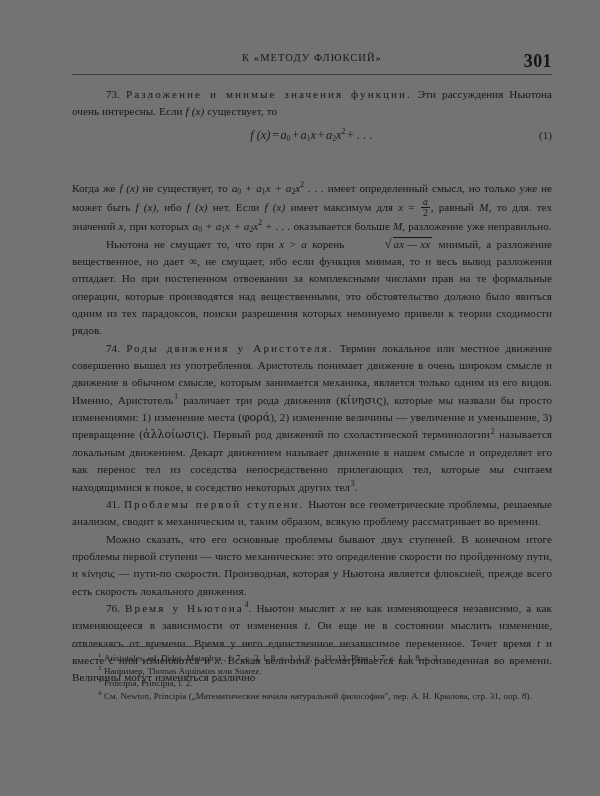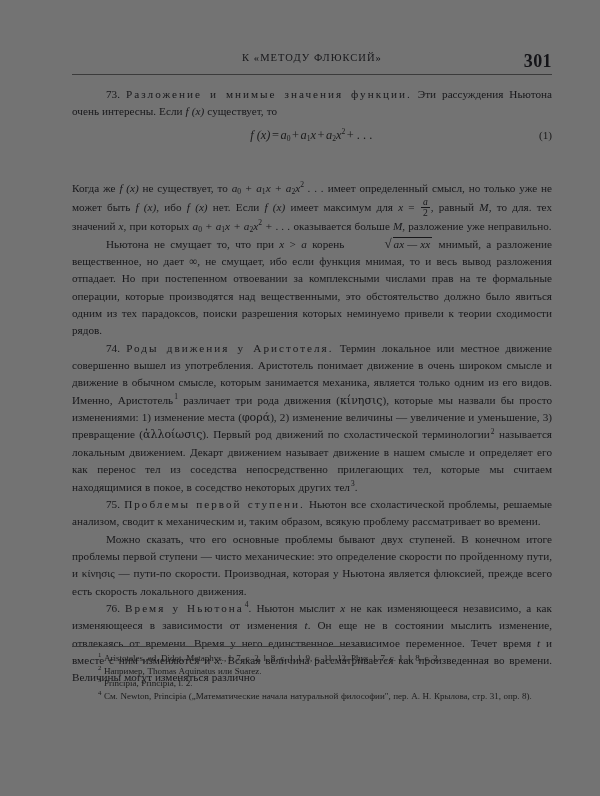--- a/index.html
+++ b/index.html
@@ -203,21 +203,21 @@
       <span class="eqnum">(1)</span>
     </div>
 
     <p class="noindent"><span>Когда же </span><span class="mathvar">f (x)</span><span> не существует, то </span><span class="mathvar">a<sub class="ix">0</sub><span class="op"> + </span>a<sub class="ix">1</sub>x<span class="op"> + </span>a<sub class="ix">2</sub>x<sup class="ex">2</sup> . . .</span><span> имеет определенный смысл, но только уже не может быть </span><span class="mathvar">f (x)</span><span>, ибо </span><span class="mathvar">f (x)</span><span> нет. Если </span><span class="mathvar">f (x)</span><span> имеет максимум для </span><span class="mathvar">x</span> <span>=</span> <span class="frac"><span class="num">a</span><span class="den">2</span></span><span>, равный </span><span class="mathvar">M</span><span>, то для. тех значений </span><span class="mathvar">x</span><span>, при которых </span><span class="mathvar">a<sub class="ix">0</sub><span class="op"> + </span>a<sub class="ix">1</sub>x<span class="op"> + </span>a<sub class="ix">2</sub>x<sup class="ex">2</sup><span class="op"> + </span> . . .</span><span> оказывается больше </span><span class="mathvar">M</span><span>, разложение уже неправильно.</span></p>
 
 
     <p><span>Ньютона не смущает то, что при </span><span class="mathvar">x</span> <span>&gt;</span> <span class="mathvar">a</span><span> корень </span><span class="radical"><span class="sign">√</span><span class="rad-body">ax — xx</span></span><span> мнимый, а разложение вещественное, но дает </span><span>∞</span><span>, не смущает, ибо если функция мнимая, то и весь вывод разложения отпадает. Но при постепенном отвоевании за комплексными числами прав на те формальные операции, которые производятся над вещественными, это обстоятельство должно было явиться одним из тех парадоксов, поиски разрешения которых неминуемо привели к теории сходимости рядов.</span></p>
 
     <p><span>74.</span> <span class="sp">Роды движения у Аристотеля.</span><span> Термин </span><span class="it">локальное</span><span> или местное движение совершенно вышел из употребления. Аристотель понимает движение в очень широком смысле и движение в обычном смысле, которым занимается механика, является только одним из его видов. Именно, Аристотель</span><sup class="fn">1</sup><span> различает три рода движения (</span><span class="grk">κίνησις</span><span>), которые мы назвали бы просто изменениями: 1) изменение места (</span><span class="grk">φορά</span><span>), 2) изменение величины — увеличение и уменьшение, 3) превращение (</span><span class="grk">ἀλλοίωσις</span><span>). Первый род движений по схоластической терминологии</span><sup class="fn">2</sup><span> называется </span><span class="it">локальным движением</span><span>. Декарт движением называет движение в нашем смысле и определяет его как перенос тел из соседства непосредственно прилегающих тел, которые мы считаем находящимися в покое, в соседство некоторых других тел</span><sup class="fn">3</sup><span>.</span></p>
 
-    <p><span>75.</span> <span class="sp">Проблемы первой ступени.</span><span> Ньютон все </span><span class="it">схоластической</span><span> проблемы, решаемые анализом, сводит к </span><span class="it">механическим</span><span> и, таким образом, всякую проблему рассматривает </span><span class="it">во времени</span><span>.</span></p>
+    <p><span>41.</span> <span class="sp">Проблемы первой ступени.</span><span> Ньютон все </span><span class="it">геометрические</span><span> проблемы, решаемые анализом, сводит к </span><span class="it">механическим</span><span> и, таким образом, всякую проблему рассматривает </span><span class="it">во времени</span><span>.</span></p>
 
     <p><span>Можно сказать, что его основные проблемы бывают двух ступеней. В конечном итоге проблемы первой ступени — чисто механические: это определение скорости по пройденному пути, и κίνησις — пути-по скорости. Производная, которая у Ньютона является флюксией, прежде всего есть </span><span class="it">скорость локального движения</span><span>.</span></p>
 
     <p><span>76.</span> <span class="sp">Время у Ньютона</span><sup class="fn">4</sup><span>. Ньютон мыслит </span><span class="mathvar">x</span><span> не как изменяющееся независимо, а как изменяющееся в зависимости от изменения </span><span class="mathvar">t</span><span>. Он еще не в состоянии мыслить изменение, отвлекаясь от времени. Время у него единственное независимое переменное. Течет время </span><span class="mathvar">t</span><span> и вместе с ним изменяются и </span><span class="mathvar">x</span><span>. Всякая величина рассматривается как произведенная во времени. Величины могут изменяться различно</span></p>
 
   </div>
 
   <div class="fnrule"></div>
 
   <div class="footnotes">

